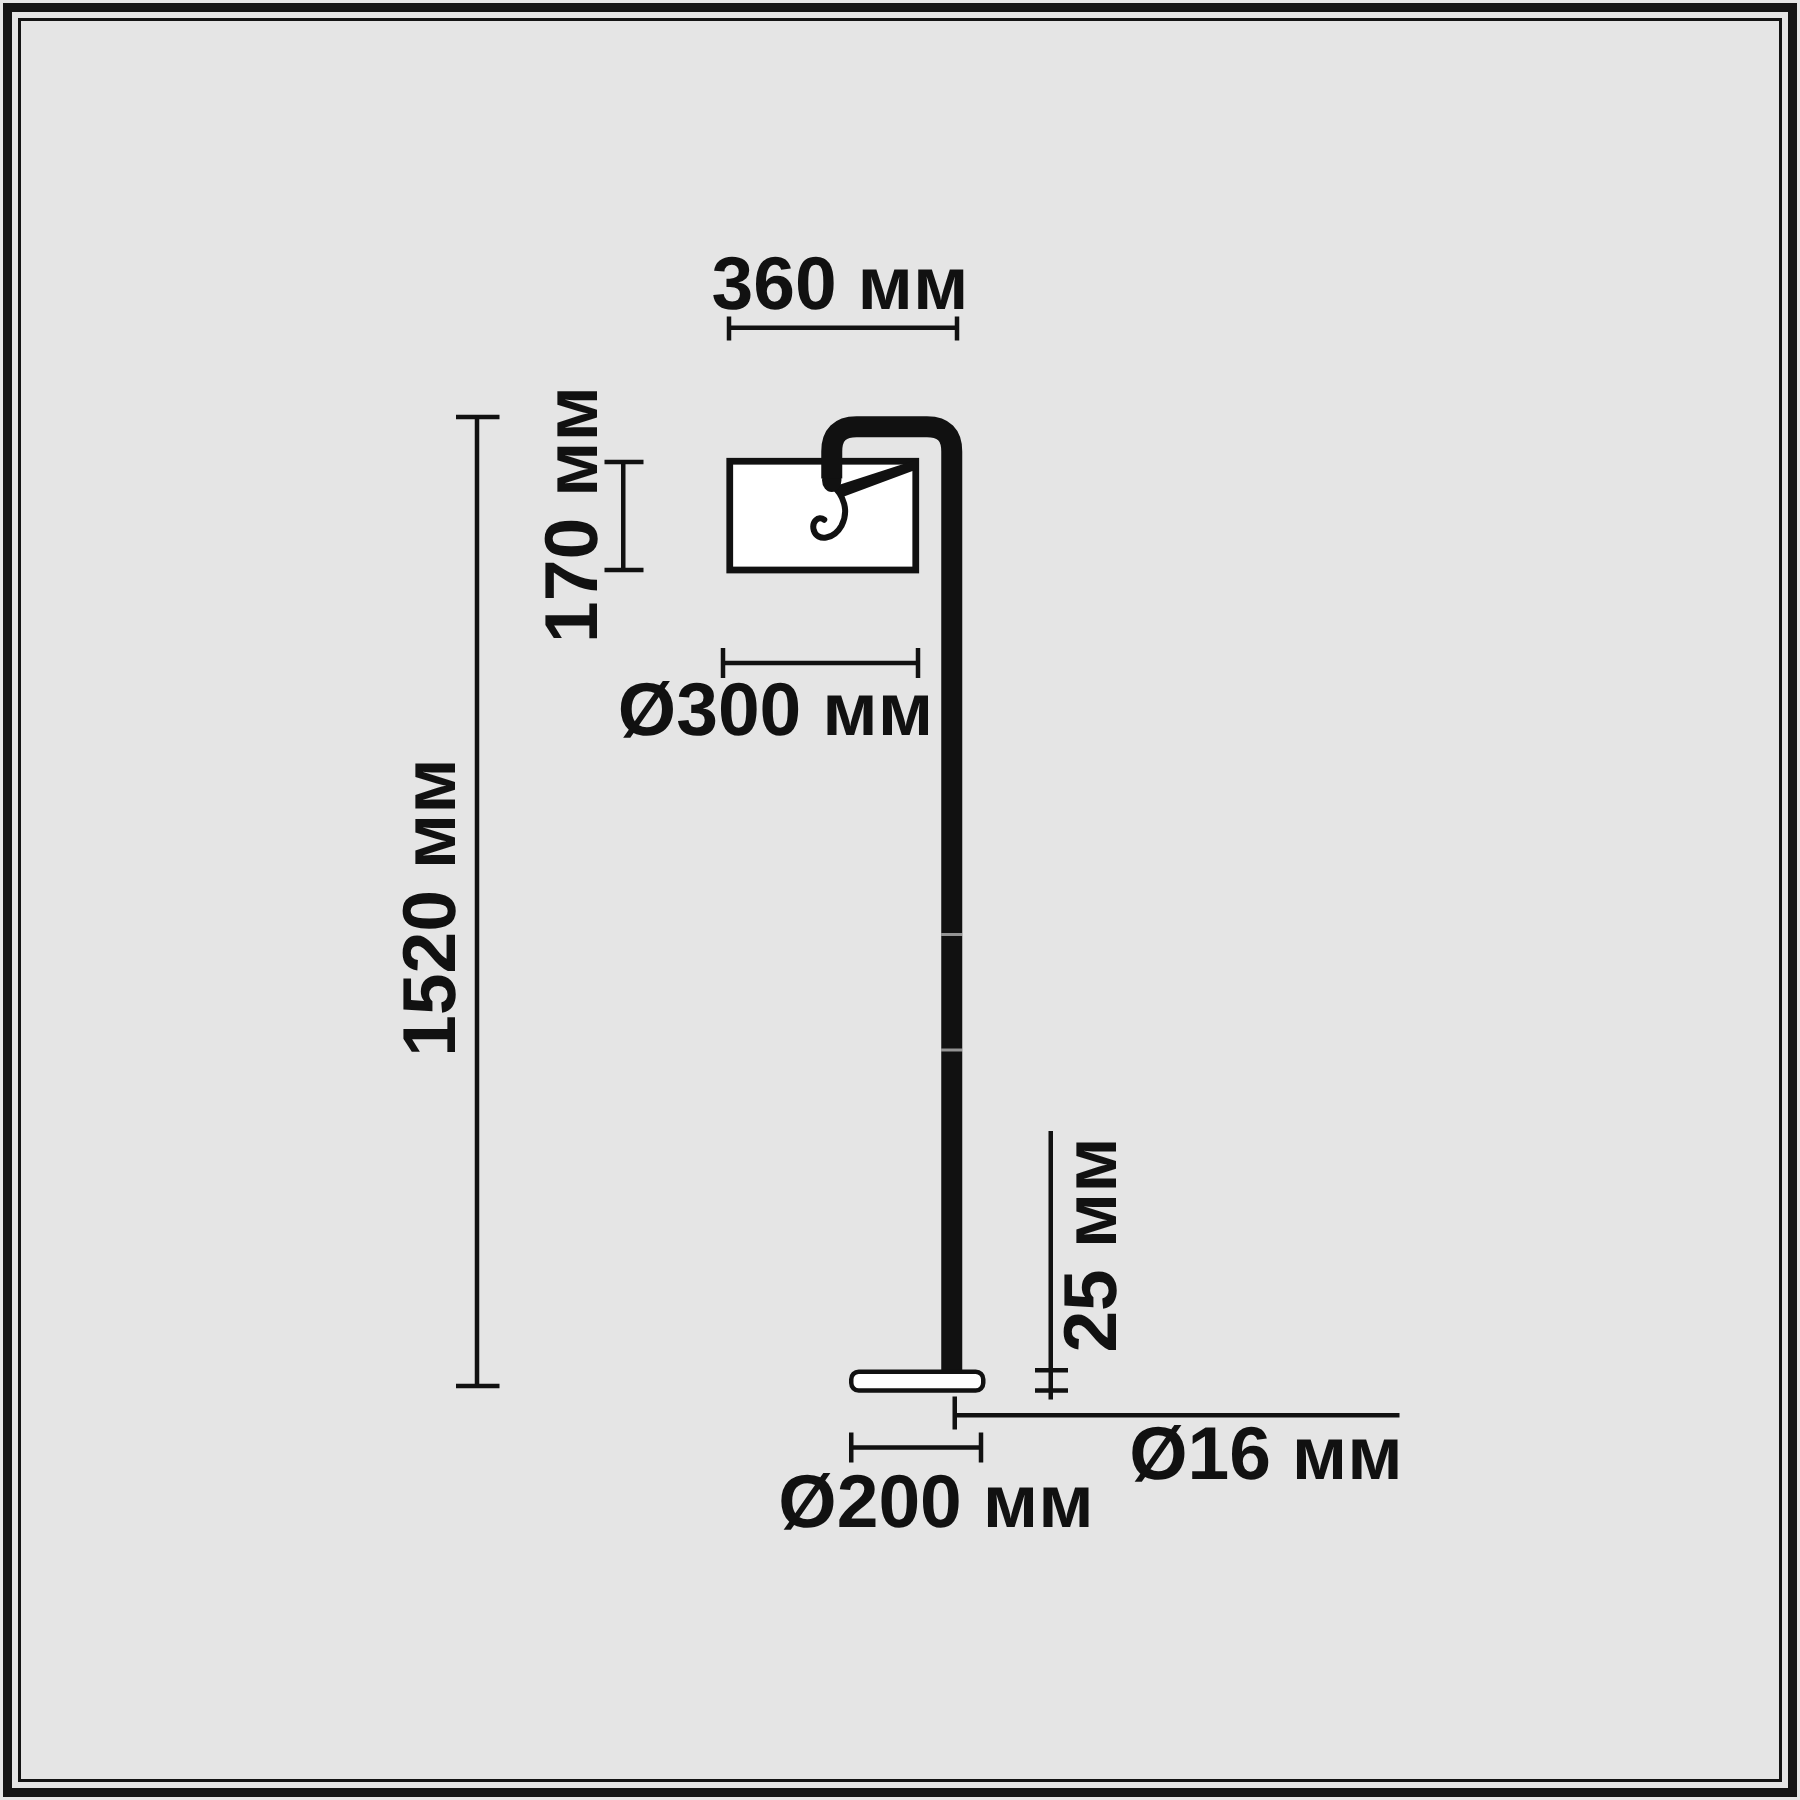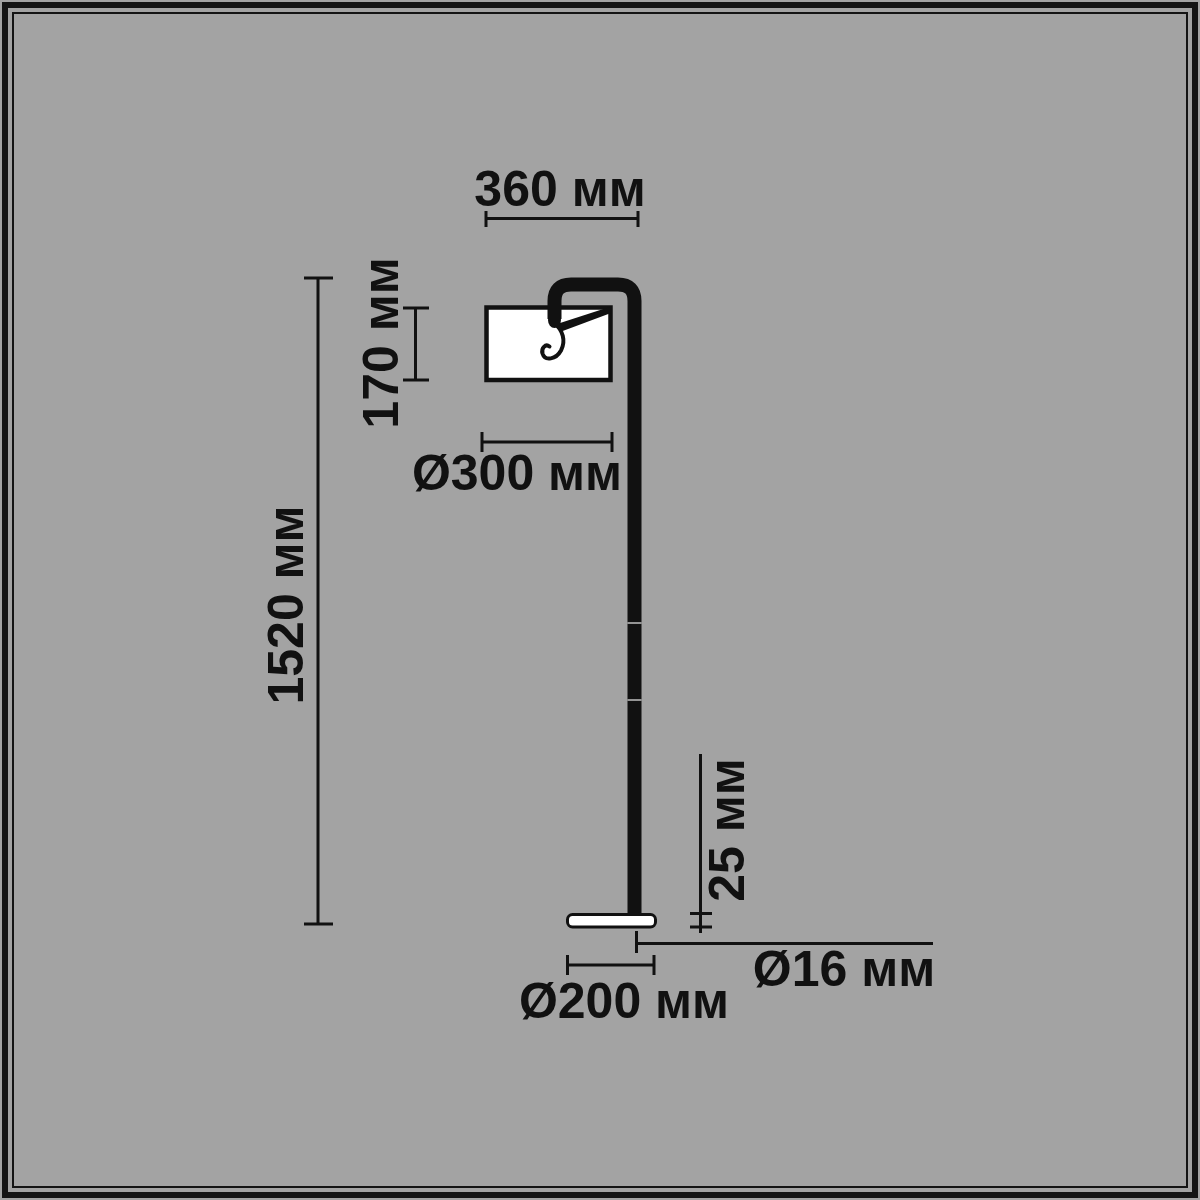--- a/index.html
+++ b/index.html
@@ -7,21 +7,21 @@
     padding: 0;
     background: #ffffff;
     width: 1200px;
     height: 1200px;
     font-family: "Liberation Sans", sans-serif;
   }
   .page {
     position: relative;
     width: 1200px;
     height: 1200px;
-    background: #a3a3a3;
+    background: #e5e5e5;
     overflow: hidden;
   }
   .frame-outer {
     position: absolute;
     inset: 2px;
     border: 6px solid #141414;
     box-sizing: border-box;
     pointer-events: none;
   }
   .frame-inner {

